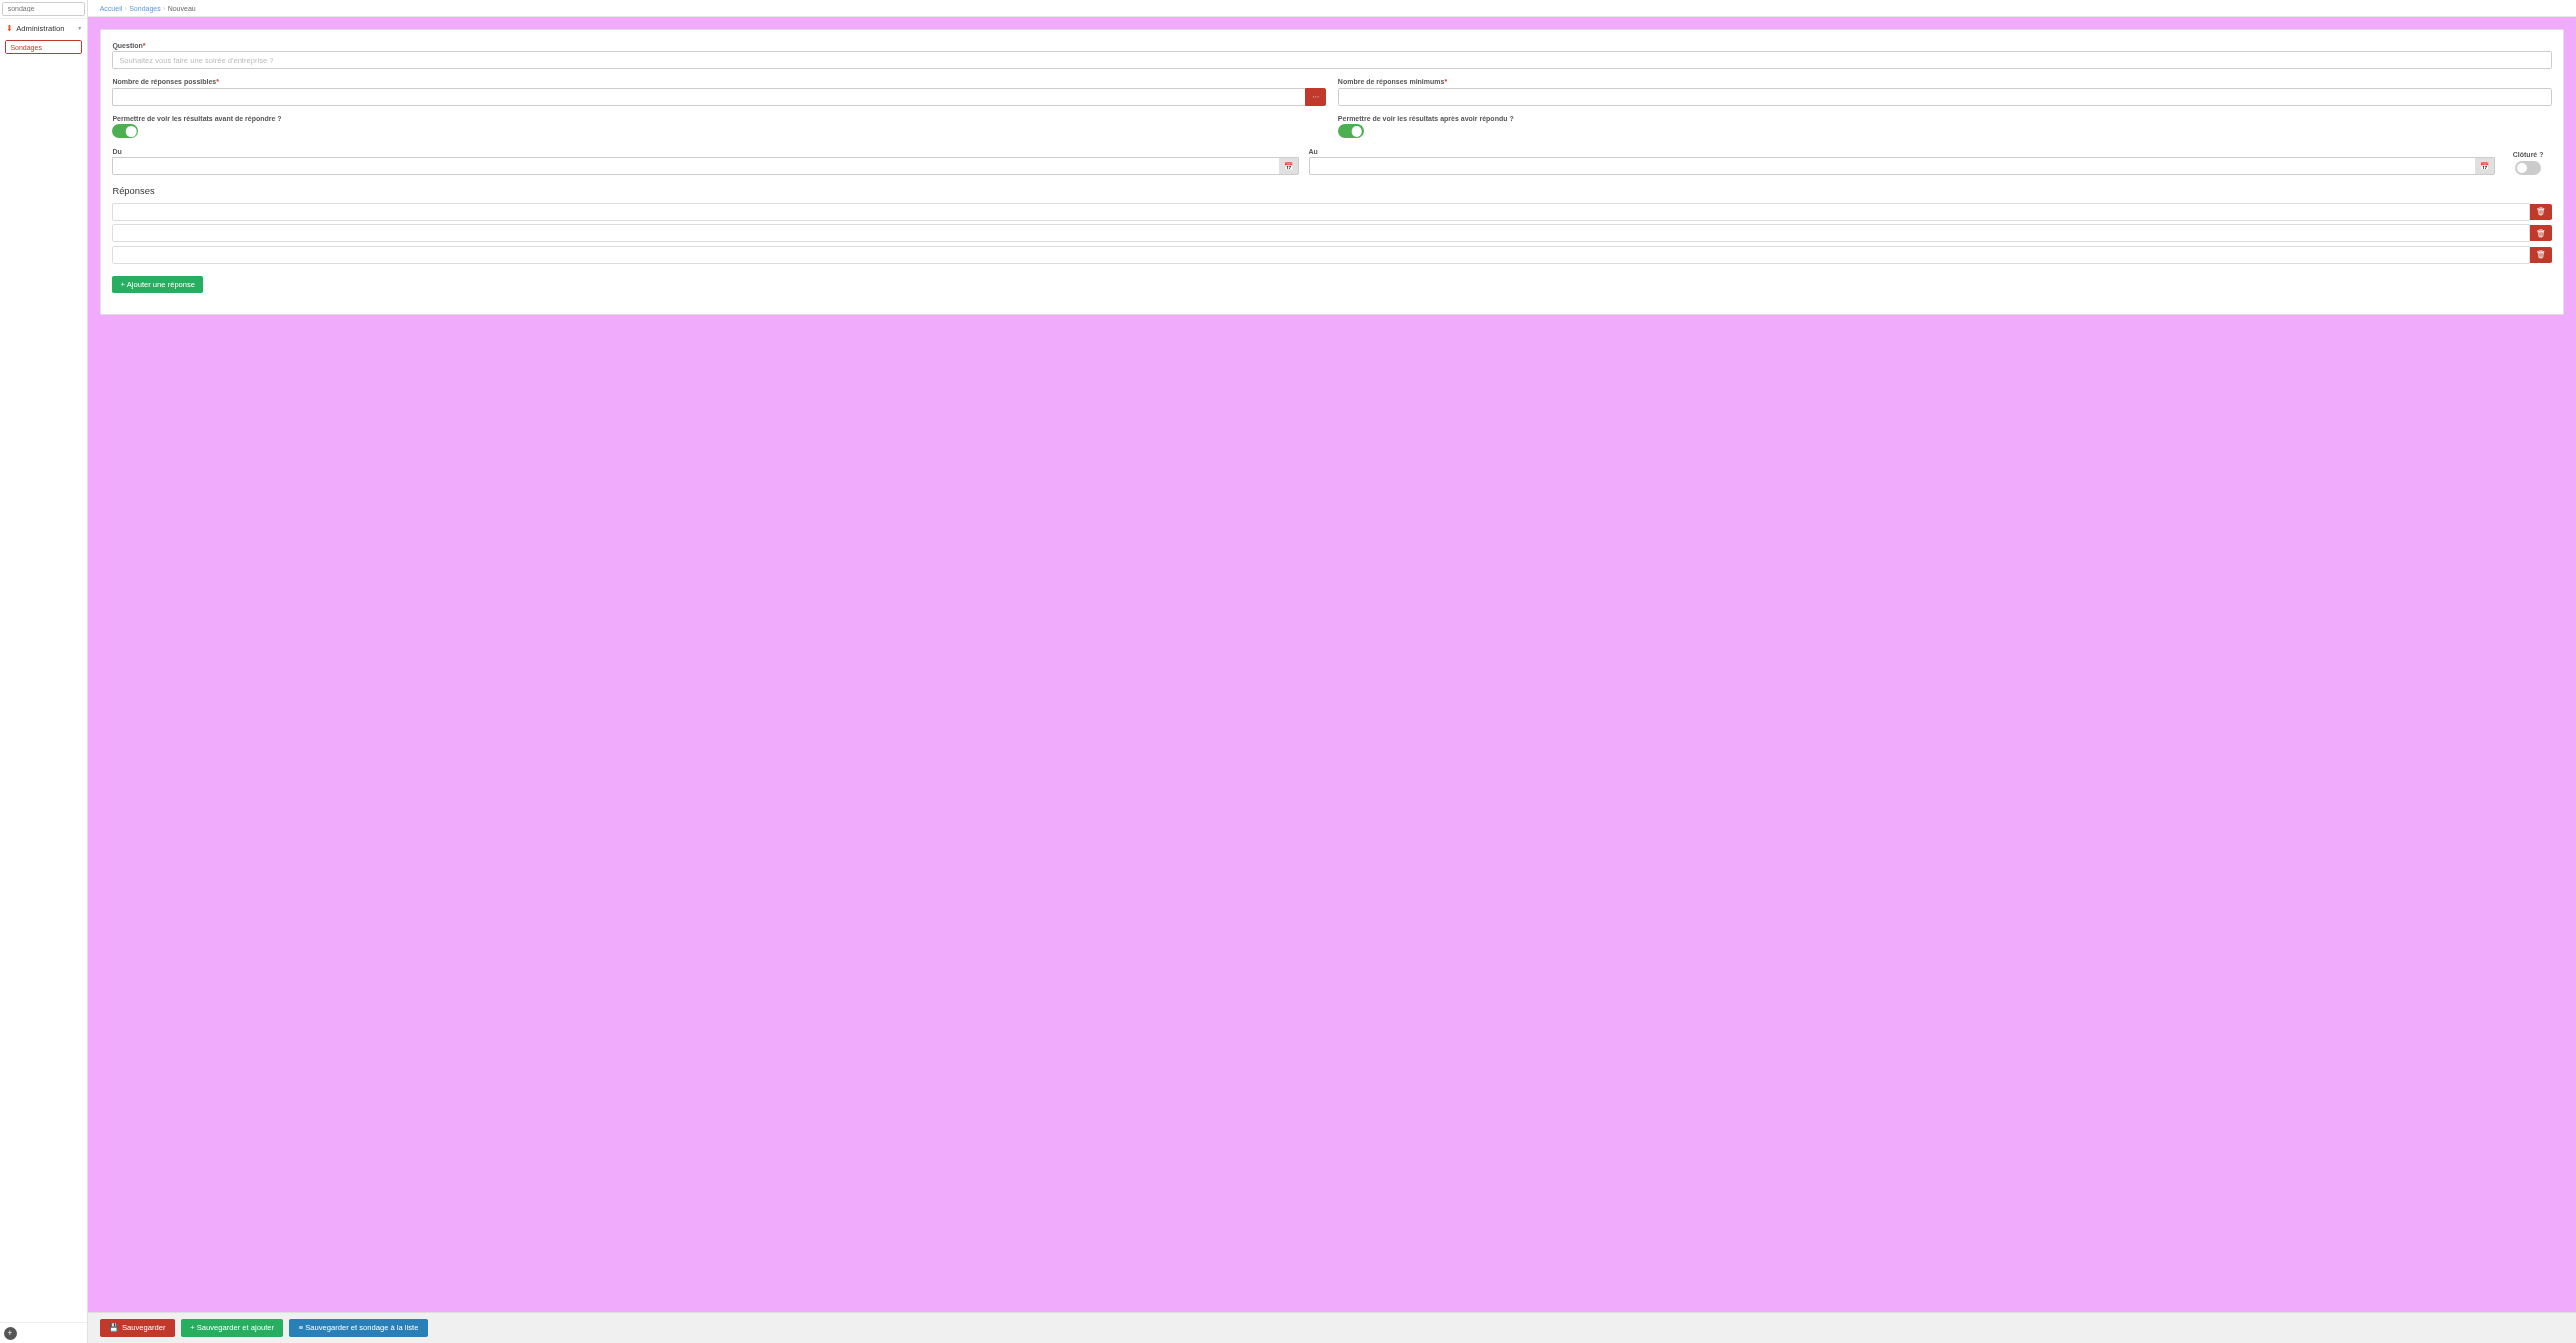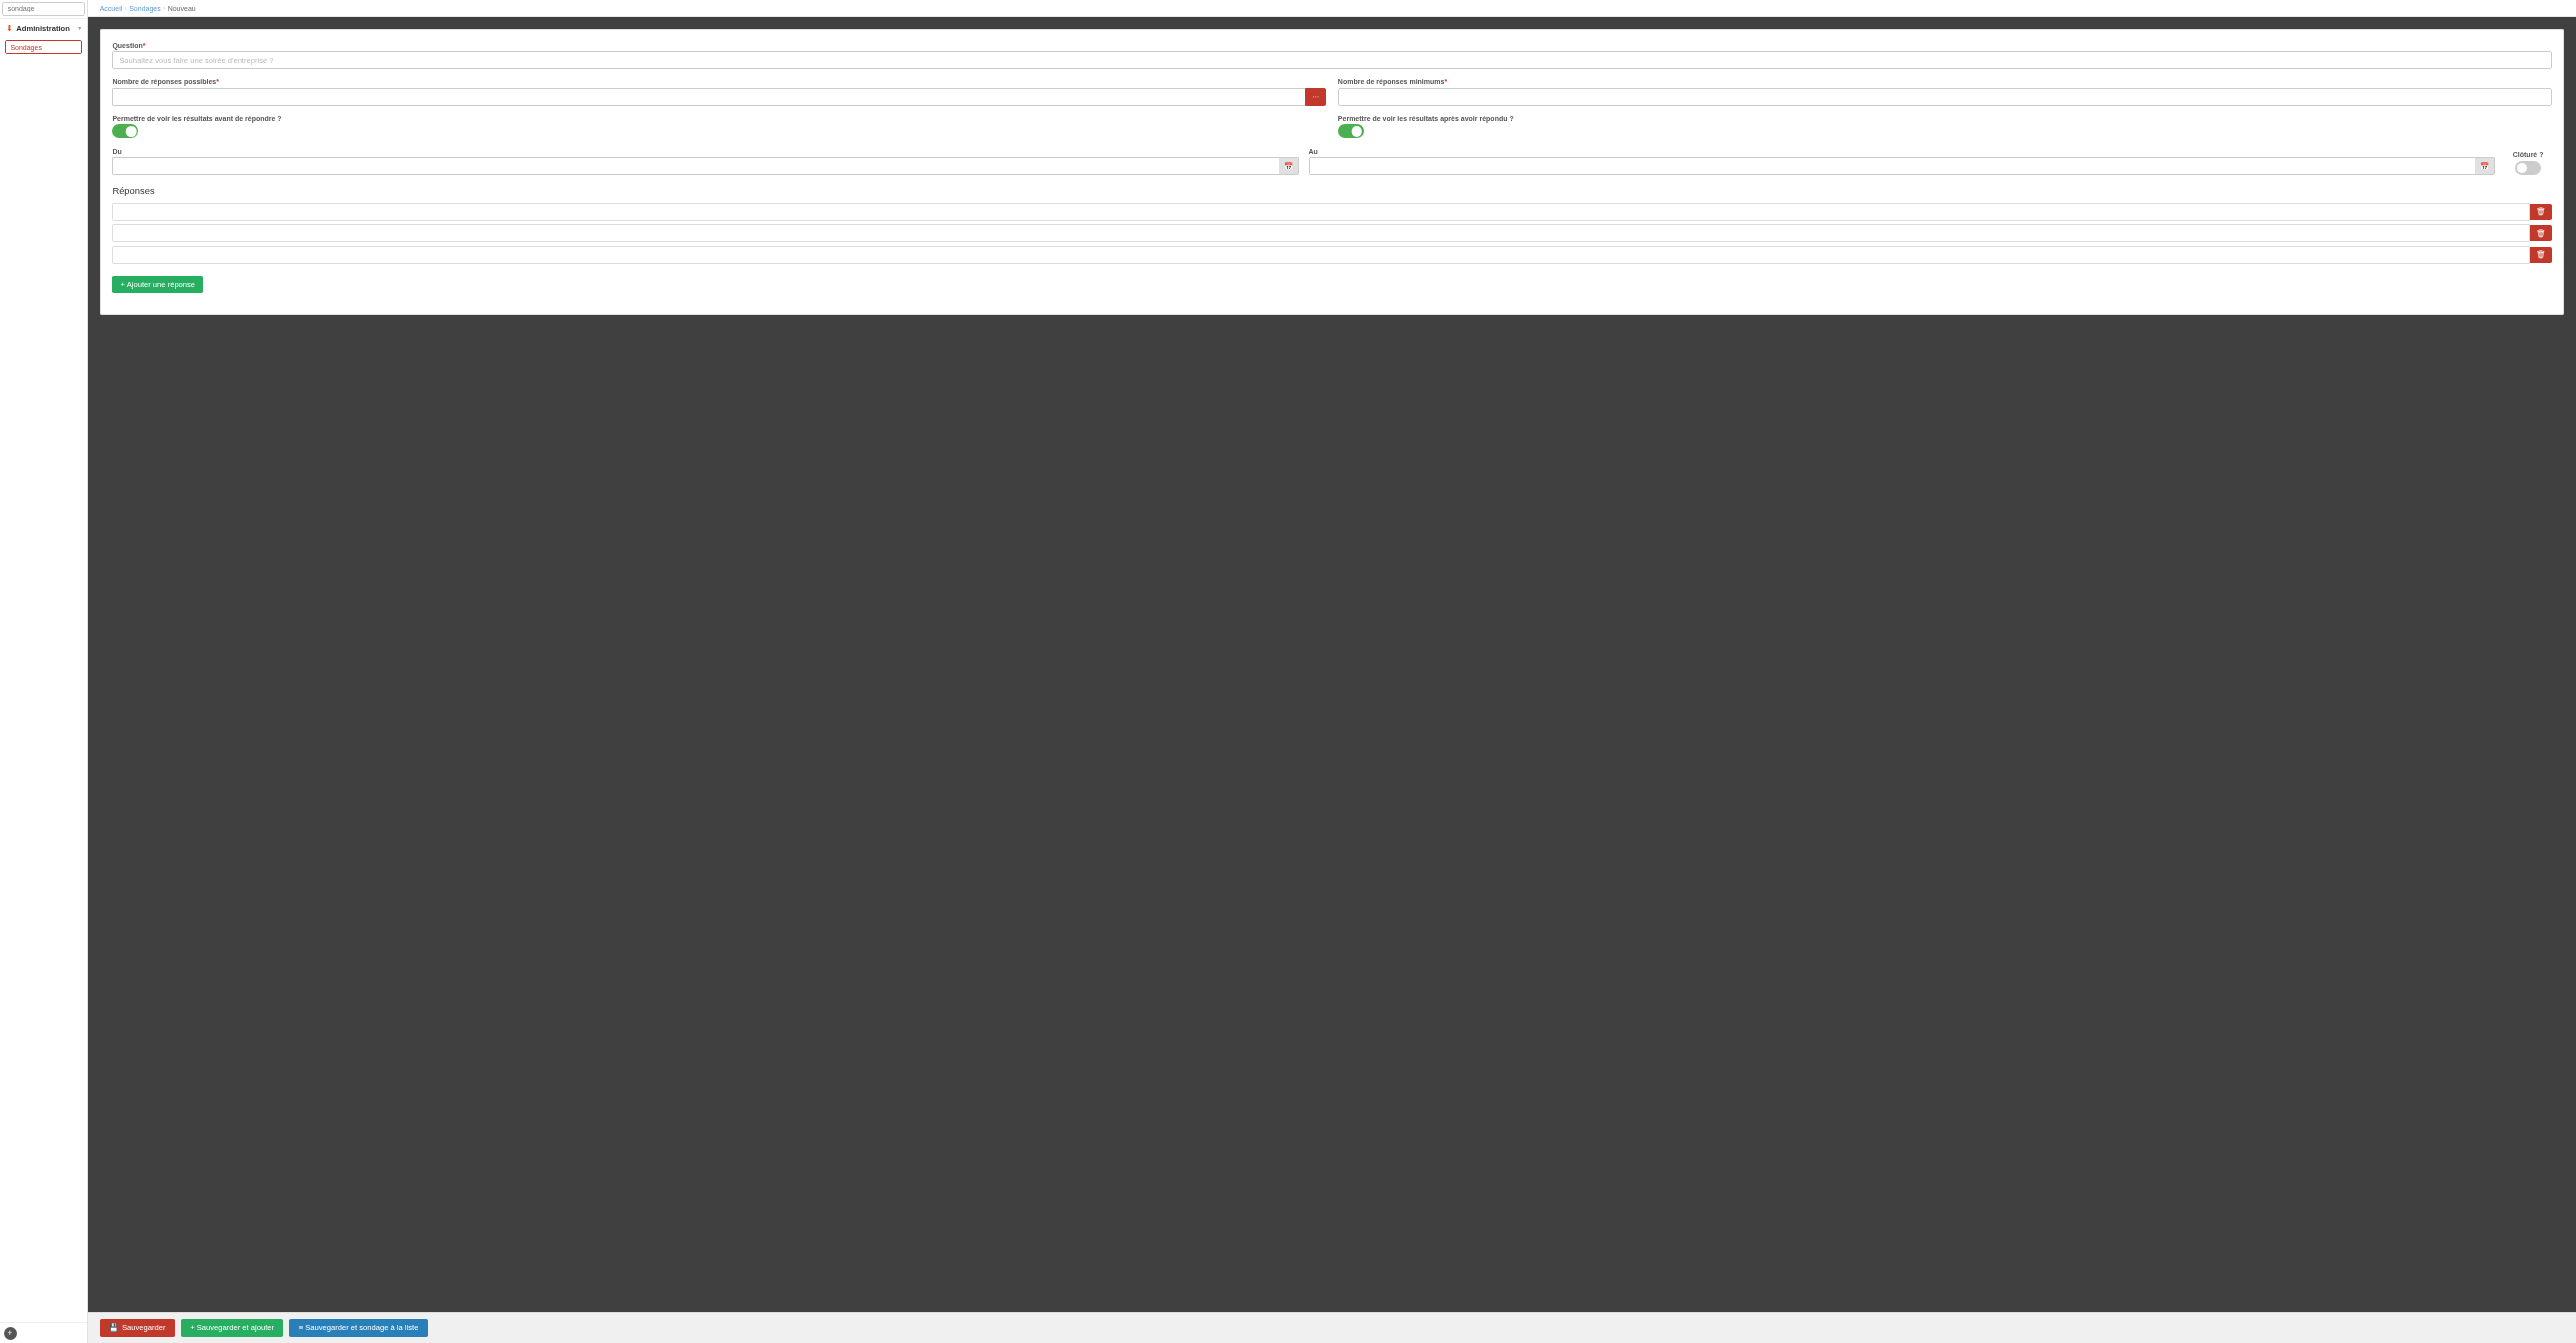--- a/index.html
+++ b/index.html
@@ -6,38 +6,38 @@
     body { font-family: 'Segoe UI', Arial, sans-serif; font-size: 7.6px; background: #f5f5f5; color: #333; display: flex; flex-direction: column; height: 100vh; overflow: hidden; }
 
     .app-wrapper { display: flex; flex: 1; overflow: hidden; }
 
     
     .sidebar { width: 88px; background: #fff; border-right: 0.6px solid #e0e0e0; display: flex; flex-direction: column; flex-shrink: 0; }
     .sidebar-search { padding: 2px; border-bottom: 0.6px solid #eee; }
     .sidebar-search input { width: 100%; padding: 2.3px 4.7px; border: 0.6px solid #ccc; border-radius: 1.8px; font-size: 7px; color: #999; }
     .sidebar-section { padding: 4.7px 5.9px; display: flex; align-items: center; gap: 3.5px; cursor: pointer; }
     .sidebar-section-icon { color: #e05a2b; font-size: 8.2px; }
-    .sidebar-section-label { font-size: 7.6px; color: #333; font-weight: 700; flex: 1; }
+    .sidebar-section-label { font-size: 7.6px; color: #333; font-weight: 400; flex: 1; }
     .sidebar-section-arrow { font-size: 5.9px; color: #999; }
     .sidebar-nav-item { margin: 2.3px 4.7px; }
     .sidebar-nav-item a { display: block; padding: 2.3px 4.7px; font-size: 7px; color: #c0392b; text-decoration: none; border: 0.6px solid #c0392b; border-radius: 1.8px; }
     .sidebar-bottom { margin-top: auto; border-top: 0.6px solid #eee; padding: 3.5px; }
     .sidebar-bottom-btn { background: #555; color: #fff; border: none; border-radius: 50%; width: 13px; height: 13px; font-size: 8.2px; cursor: pointer; display: flex; align-items: center; justify-content: center; }
 
     
     .main-content { flex: 1; display: flex; flex-direction: column; overflow: hidden; }
 
     
     .breadcrumb { padding: 4.7px 11.7px; font-size: 7px; color: #999; background: #fff; border-bottom: 0.6px solid #e8e8e8; display: flex; align-items: center; gap: 2.3px; }
     .breadcrumb a { color: #5b9bd5; text-decoration: none; }
     .breadcrumb-sep { color: #ccc; }
     .breadcrumb-current { color: #666; }
 
     
-    .form-area { flex: 1; overflow-y: auto; padding: 11.7px; background: #404040; }
+    .form-area { flex: 1; overflow-y: auto; padding: 11.7px; background: #f0abfc; }
     .form-card { background: #fff; padding: 11.7px; border: 0.6px solid #e0e0e0; border-radius: 1.2px; }
 
     .form-group { margin-bottom: 9.4px; }
     .form-label { font-size: 7px; font-weight: 600; color: #555; margin-bottom: 2.3px; display: block; }
     .form-label .required { color: #c0392b; }
     .form-input { width: 100%; padding: 3.5px 5.9px; border: 0.6px solid #ccc; border-radius: 1.8px; font-size: 7.6px; color: #333; background: #fff; outline: none; }
     .form-input::placeholder { color: #bbb; }
 
     .form-row { display: flex; gap: 11.7px; }
     .form-col { flex: 1; }

